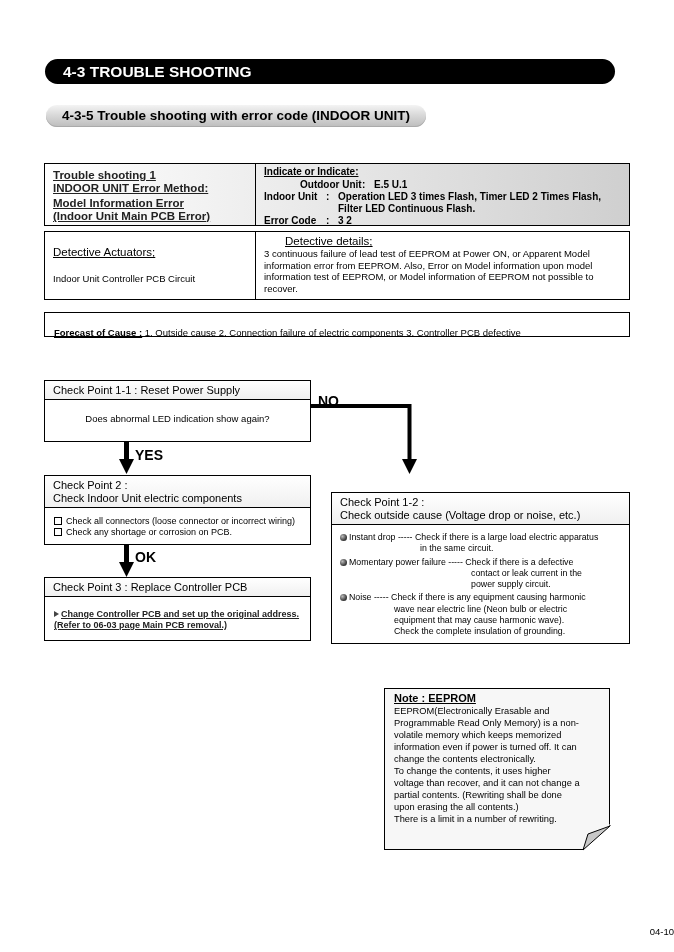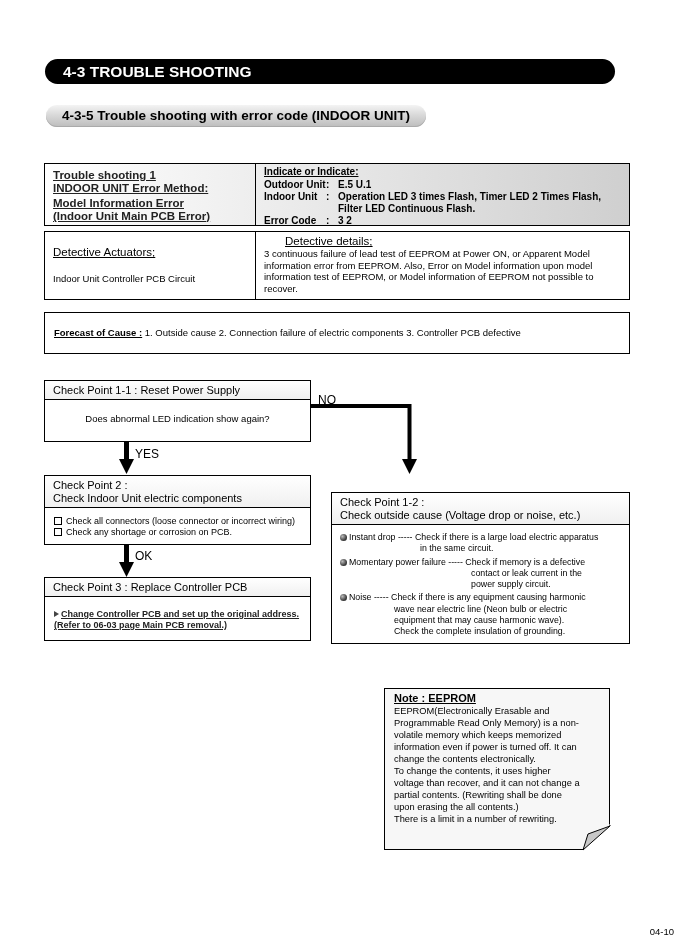--- a/index.html
+++ b/index.html
@@ -32,21 +32,21 @@
 
   #det-box { left: 44px; top: 231px; width: 586px; height: 69px; background: #fff; }
   #det-left { left: 0; top: 0; width: 211px; height: 100%; border-right: 1.5px solid #000; box-sizing: border-box;
     padding-left: 8px; }
   #det-left .h { position: absolute; top: 14px; left: 8px; font-size: 11.5px; text-decoration: underline; }
   #det-left .t { position: absolute; top: 41px; left: 8px; font-size: 9.5px; }
   #det-right { left: 212px; top: 0; right: 0; height: 100%; padding: 3px 6px 0 7px; }
   #det-right .h { font-size: 11.5px; text-decoration: underline; line-height: 13px; margin-left: 21px; }
   #det-right .t { font-size: 9.5px; line-height: 11.5px; }
 
-  #forecast-box { left: 44px; top: 312px; width: 586px; height: 42px; background: #fff; padding: 14px 0 0 9px; font-size: 9.5px; }
+  #forecast-box { left: 44px; top: 312px; width: 586px; height: 25px; background: #fff; padding: 14px 0 0 9px; font-size: 9.5px; }
   #forecast-box .lbl { text-decoration: underline; font-weight: bold; }
 
   
   .cp { background: #fff; border: 1.5px solid #000; box-sizing: border-box; }
   .cp .head { background: linear-gradient(180deg,#ffffff 0%,#f0f0f0 100%); border-bottom: 1.5px solid #000;
     font-size: 11px; padding: 3px 0 2px 8px; line-height: 13px; }
   #cp11 { left: 44px; top: 380px; width: 267px; height: 62px; }
   #cp11 .body { text-align: center; font-size: 9.5px; padding-top: 13px; }
   #cp2 { left: 44px; top: 475px; width: 267px; height: 70px; }
   #cp2 .body { font-size: 9px; padding: 8px 0 0 9px; line-height: 11px; }
@@ -56,21 +56,21 @@
   #cp3 .body span.ln { text-decoration: underline; }
   .tri { display:inline-block; width:0; height:0; border-left:5px solid #444; border-top:3.5px solid transparent; border-bottom:3.5px solid transparent; margin-right:2px; }
   #cp12 { left: 331px; top: 492px; width: 299px; height: 152px; }
   #cp12 .body { font-size: 8.8px; padding: 7px 4px 0 8px; line-height: 11.3px; }
   .bul { display:inline-block; width:7px; height:7px; border-radius:50%; background: radial-gradient(circle at 35% 35%, #bbb 0%, #444 60%, #000 100%); margin-right: 2px; vertical-align:-1px; }
   .ind1 { padding-left: 80px; }
   .ind2 { padding-left: 131px; }
   .ind3 { padding-left: 54px; }
   .mt { margin-top: 2px; }
 
-  .flowlabel { font-size: 12px; font-weight: normal; }
+  .flowlabel { font-size: 14px; font-weight: bold; }
 
   
   #note { left: 384px; top: 688px; width: 226px; height: 162px; background: #f7f7f7; border: 1.2px solid #000;
     box-sizing: border-box; padding: 3px 5px 0 9px; font-size: 9.3px; line-height: 12px;
     clip-path: polygon(0 0,100% 0,100% 84%,88% 100%,0 100%); }
   #note .h { font-size: 11px; font-weight: bold; text-decoration: underline; line-height: 13px; }
   #note-curl { left: 580px; top: 824px; }
 
   #page-num { left: 0; width: 674px; top: 926px; text-align: right; font-size: 9.5px; }
 </style>
@@ -82,21 +82,21 @@
 
 <div id="ts-box" class="abs box">
   <div id="ts-left" class="abs">
     <div>Trouble shooting  1</div>
     <div class="u">INDOOR UNIT Error Method:</div>
     <div class="gap">Model Information Error</div>
     <div>(Indoor Unit Main PCB Error)</div>
   </div>
   <div id="ts-right" class="abs">
     <div class="u" style="line-height:13px;">Indicate or Indicate:</div>
-    <div class="row" style="margin-top:1px;">
+    <div class="row" style="margin-top:1px;margin-left:36px;">
       <span class="lbl">Outdoor Unit</span>
       <span class="col">:</span>
       <span>E.5 U.1</span>
     </div>
     <div class="row">
       <span class="lbl">Indoor Unit</span>
       <span class="col">:</span>
       <span>Operation LED 3 times Flash, Timer LED 2 Times Flash,</span>
     </div>
     <div class="row">
@@ -167,21 +167,21 @@
 </div>
 
 <div id="cp12" class="abs cp">
   <div class="head">
     <div>Check Point 1-2 :</div>
     <div>Check outside cause (Voltage drop or noise, etc.)</div>
   </div>
   <div class="body">
     <div><span class="bul"></span><span>Instant drop ----- Check if there is a large load electric apparatus</span></div>
     <div class="ind1">in the same circuit.</div>
-    <div class="mt"><span class="bul"></span><span>Momentary power failure ----- Check if memory is a defective</span></div>
+    <div class="mt"><span class="bul"></span><span>Momentary power failure ----- Check if there is a defective</span></div>
     <div class="ind2">contact or leak current in the</div>
     <div class="ind2">power supply circuit.</div>
     <div class="mt"><span class="bul"></span><span>Noise ----- Check if there is any equipment causing harmonic</span></div>
     <div class="ind3">wave near electric line (Neon bulb or electric</div>
     <div class="ind3">equipment that may cause harmonic wave).</div>
     <div class="ind3">Check the complete insulation of grounding.</div>
   </div>
 </div>
 
 <div id="note" class="abs">

